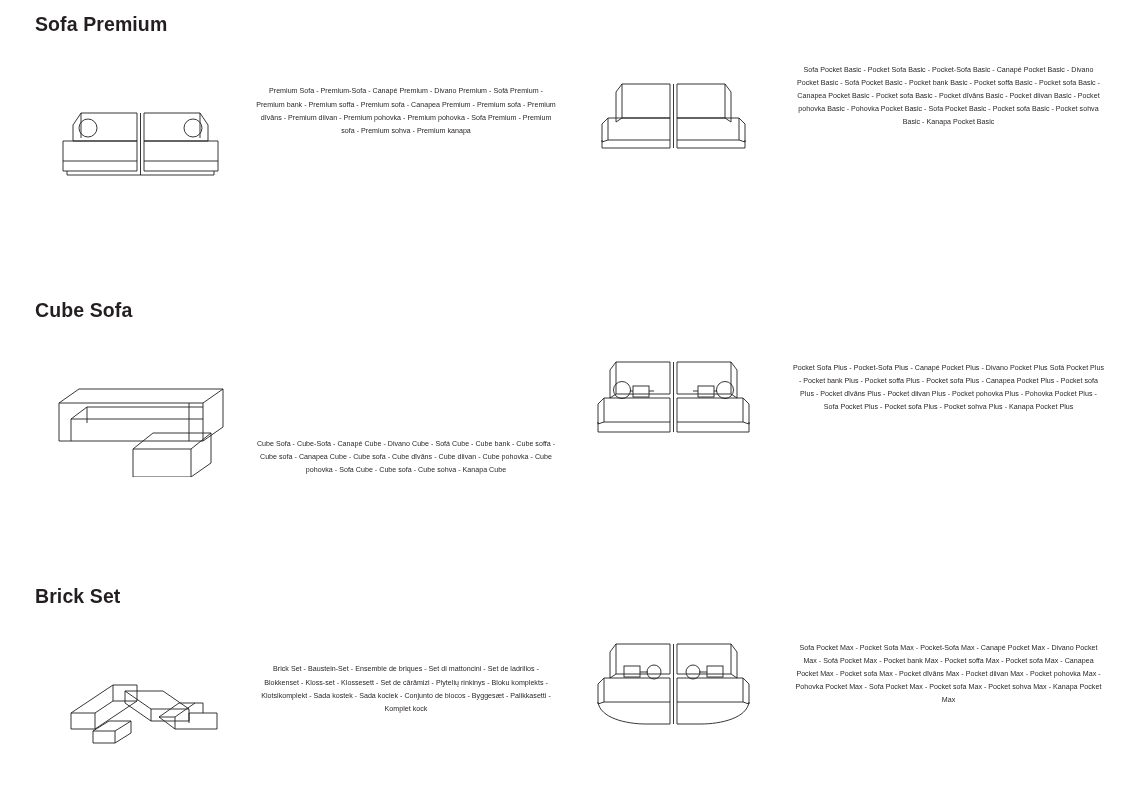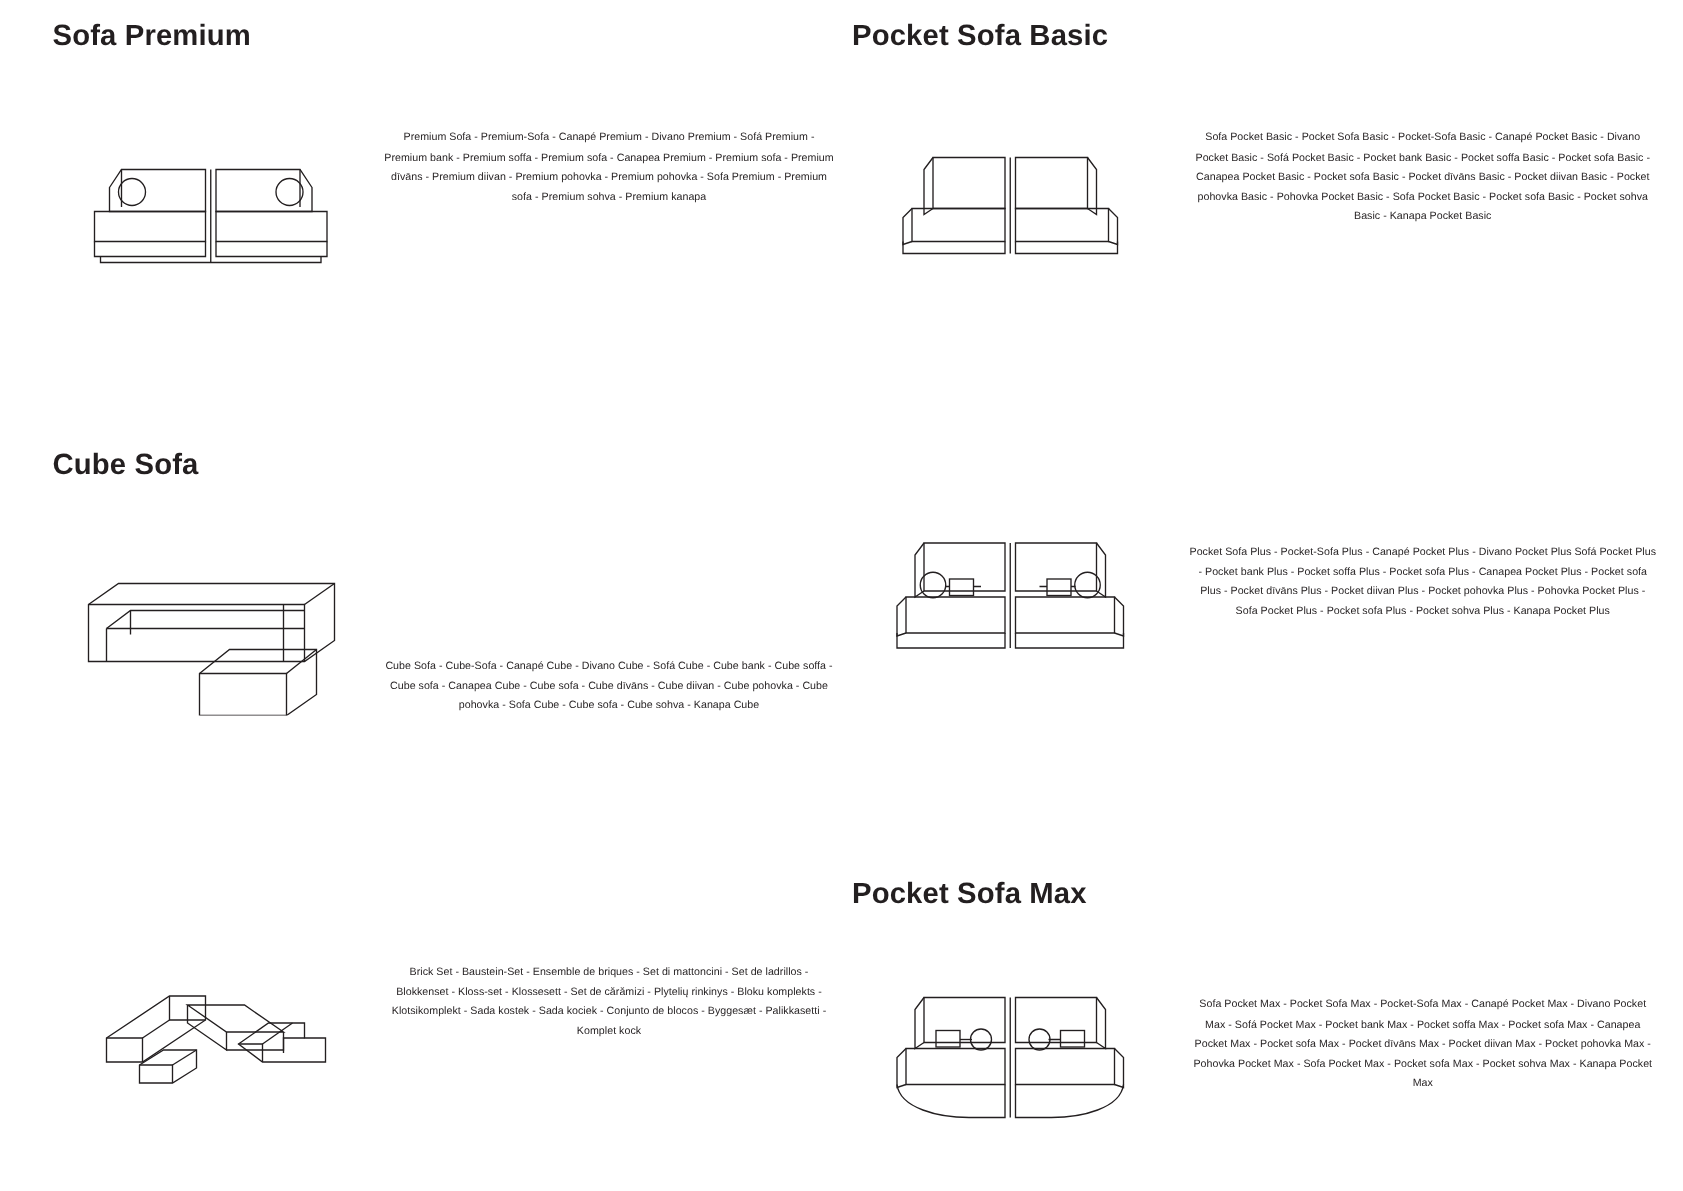--- a/index.html
+++ b/index.html
@@ -113,21 +113,20 @@
 
             <ellipse cx="35" cy="45" rx="9" ry="9"></ellipse>
             <ellipse cx="140" cy="45" rx="9" ry="9"></ellipse>
           </svg>
         </div>
         <div class="names">Premium Sofa - Premium-Sofa - Canapé Premium - Divano Premium - Sofá Premium - Premium bank - Premium soffa - Premium sofa - Canapea Premium - Premium sofa - Premium dīvāns - Premium diivan - Premium pohovka - Premium pohovka - Sofa Premium - Premium sofa - Premium sohva - Premium kanapa</div>
       </div>
     </div>
 
     <div class="product p-pocket-basic col-right">
-      <h2 class="product-title">Pocket Sofa Basic</h2>
       <div class="product-body">
         <div class="illus">
           <svg width="175" height="100" viewBox="0 0 175 100" fill="none" stroke="#231f20" stroke-width="0.9">
 
             <path d="M36 22 L84 22 L84 56 L36 56 Z"></path>
             <path d="M36 22 L30 30 L30 60 L36 56"></path>
 
             <path d="M91 22 L139 22 L139 56 L91 56 Z"></path>
             <path d="M139 22 L145 30 L145 60 L139 56"></path>
 
@@ -203,20 +202,21 @@
             <path d="M91 76 L91 86 L163 86 L163 76"></path>
 
             <path d="M87.5 16 L87.5 86"></path>
           </svg>
         </div>
         <div class="names">Pocket Sofa Plus - Pocket-Sofa Plus - Canapé Pocket Plus - Divano Pocket Plus Sofá Pocket Plus - Pocket bank Plus - Pocket soffa Plus - Pocket sofa Plus - Canapea Pocket Plus - Pocket sofa Plus - Pocket dīvāns Plus - Pocket diivan Plus - Pocket pohovka Plus - Pohovka Pocket Plus - Sofa Pocket Plus - Pocket sofa Plus - Pocket sohva Plus - Kanapa Pocket Plus</div>
       </div>
     </div>
 
     <div class="product p-brick col-left">
+      <h2 class="product-title">Brick Set</h2>
       <div class="product-body">
         <div class="illus">
           <svg width="180" height="100" viewBox="0 0 180 100" fill="none" stroke="#231f20" stroke-width="0.9">
 
             <path d="M20 62 L62 34 L86 34 L86 50 L44 78 L20 78 Z"></path>
             <path d="M62 34 L62 50 L86 50"></path>
             <path d="M20 62 L44 62 L44 78"></path>
             <path d="M44 62 L62 50"></path>
 
             <path d="M74 40 L112 40 L138 58 L100 58 Z"></path>
@@ -231,21 +231,20 @@
             <path d="M42 80 L58 70 L80 70 L80 82 L64 92 L42 92 Z"></path>
             <path d="M42 80 L64 80 L64 92"></path>
             <path d="M64 80 L80 70"></path>
           </svg>
         </div>
         <div class="names">Brick Set - Baustein-Set - Ensemble de briques - Set di mattoncini - Set de ladrillos - Blokkenset - Kloss-set - Klossesett - Set de cărămizi - Plytelių rinkinys - Bloku komplekts - Klotsikomplekt - Sada kostek - Sada kociek - Conjunto de blocos - Byggesæt - Palikkasetti - Komplet kock</div>
       </div>
     </div>
 
     <div class="product p-pocket-max col-right">
-      <h2 class="product-title">Pocket Sofa Max</h2>
       <div class="product-body">
         <div class="illus">
           <svg width="175" height="105" viewBox="0 0 175 105" fill="none" stroke="#231f20" stroke-width="0.9">
 
             <path d="M30 14 L84 14 L84 44 L30 44 Z"></path>
             <path d="M30 14 L24 22 L24 48 L30 44"></path>
 
             <path d="M91 14 L145 14 L145 44 L91 44 Z"></path>
             <path d="M145 14 L151 22 L151 48 L145 44"></path>
 

